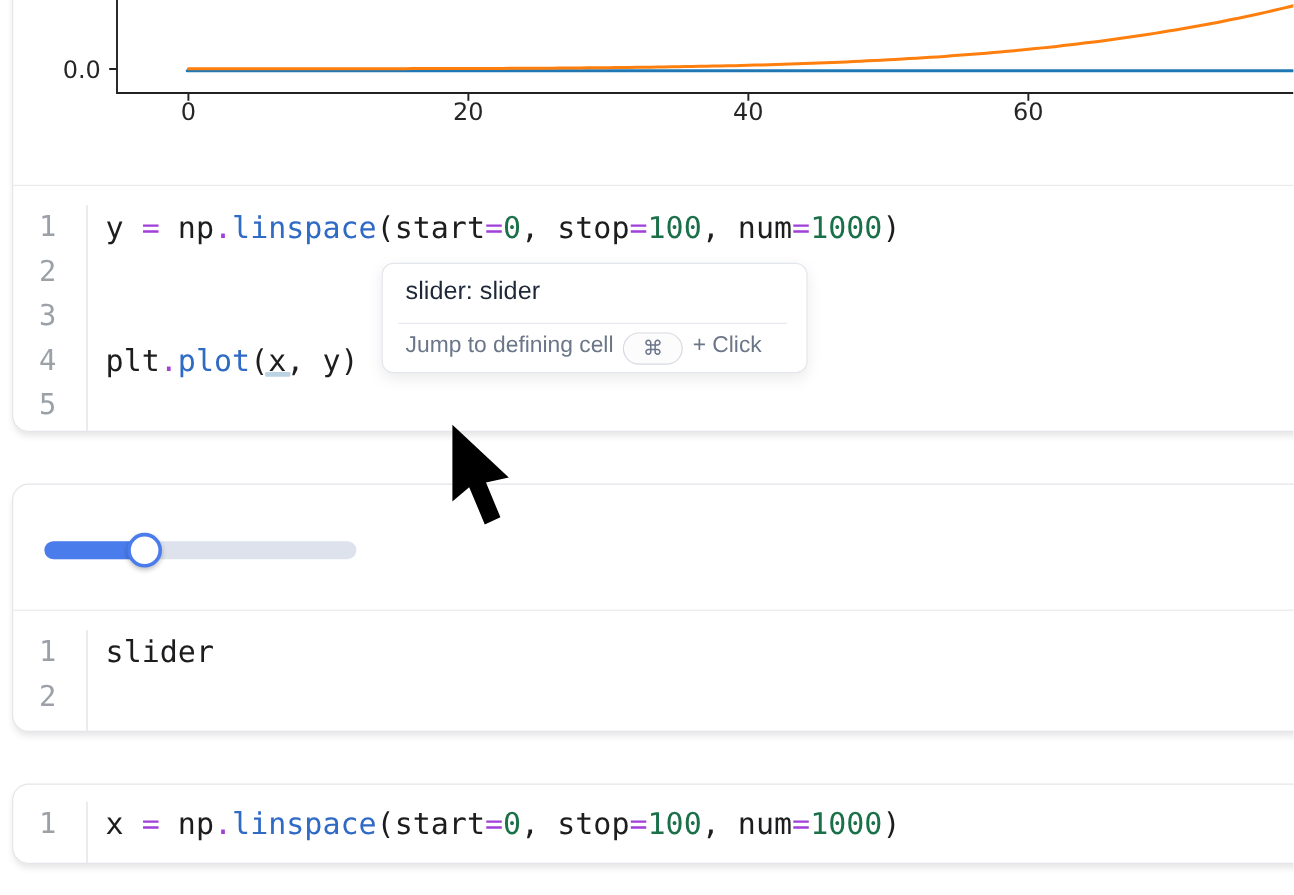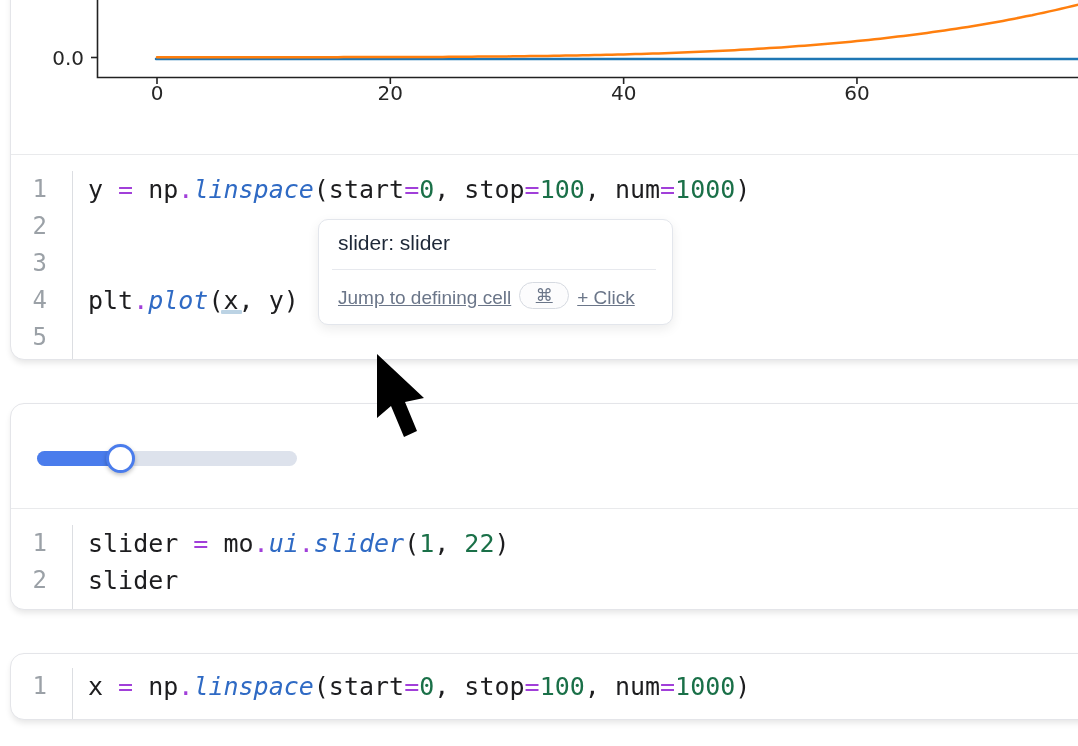--- a/index.html
+++ b/index.html
@@ -15,41 +15,41 @@
   .output-area{position:absolute;left:0;right:0;top:0;}
   .code-area{position:absolute;left:0;right:0;bottom:0;display:flex;align-items:stretch;
     padding-top:16px;}
   .with-sep{border-top:1px solid #e9eaec;}
   .gutter{width:62px;text-align:right;padding-right:25px;border-right:1px solid #dcdee2;
     color:var(--ln);font-family:"DejaVu Sans Mono",monospace;font-size:24px;}
   .gutter .ln{height:37px;line-height:37px;}
   .lines{padding-left:15px;font-family:"DejaVu Sans Mono",monospace;font-size:25px;
     color:var(--txt);}
   .cl{height:37px;line-height:37px;white-space:pre;}
-  .tk-o{color:var(--op);} .tk-f{color:var(--fn);font-style:italic;} .tk-n{color:var(--num);} .tk-v{color:var(--txt);}
+  .tk-o{color:var(--op);} .tk-f{color:var(--fn);} .tk-n{color:var(--num);} .tk-v{color:var(--txt);}
   .un{position:relative;}
   .un::after{content:"";position:absolute;left:-3px;right:-3px;bottom:1px;height:4px;
     background:var(--underline);border-radius:1px;}
   #chart{position:absolute;left:0;top:0;width:1078px;height:112px;z-index:3;}
   
   .slider-wrap{position:absolute;left:0;top:0;right:0;height:104px;}
   .sl-track{position:absolute;left:26px;top:47px;width:260px;height:15px;border-radius:8px;
     background:var(--track);}
   .sl-fill{position:absolute;left:26px;top:47px;height:15px;border-radius:8px;
     background:var(--accent);}
   .sl-thumb{position:absolute;top:40px;width:29px;height:29px;border-radius:50%;
     background:#fff;border:3px solid var(--accent);box-shadow:0 2px 4px rgba(0,0,0,0.25);}
   
-  #tooltip{position:absolute;left:318px;top:219px;width:355px;height:106px;background:#fff;
+  #tooltip{position:absolute;left:318px;top:219px;width:355px;height:92px;background:#fff;
     border:1px solid #e3e6ec;border-radius:10px;box-shadow:0 4px 12px rgba(0,0,0,0.08);
     z-index:5;padding-left:16px;}
   .tt-title{position:absolute;left:19px;top:11px;font-size:21px;color:#1e2838;}
   .tt-divider{position:absolute;left:13px;right:16px;top:49px;border-top:1px solid #e7e9ee;}
-  .tt-row{position:absolute;left:19px;top:57px;height:32px;display:flex;align-items:flex-end;
-    gap:8px;color:#6b7689;font-size:19px;white-space:nowrap;text-decoration:underline;}
+  .tt-row{position:absolute;left:19px;top:57px;height:32px;display:flex;align-items:flex-start;
+    gap:8px;color:#6b7689;font-size:19px;white-space:nowrap;}
   .tt-kbd{display:inline-flex;align-items:center;justify-content:center;min-width:50px;
     height:27px;border:1.5px solid #d6dae1;border-radius:14px;background:#fcfcfd;
     font-size:17px;color:#6b7689;}
   #cursor{position:absolute;left:374px;top:352px;z-index:9;}
 </style>
 </head>
 <body>
 
 <div class="cell" id="cell1" style="top:-40px;height:400px;">
   <div class="output-area" style="height:193px;"></div>
@@ -91,21 +91,20 @@
     <div class="sl-track" id="sl-track"></div>
     <div class="sl-fill" id="sl-fill" style="width: 83.2px;"></div>
     <div class="sl-thumb" id="sl-thumb" style="left: 94.7px;"></div>
   </div>
   <div class="code-area with-sep" style="top:104px;">
     <div class="gutter">
         <div class="ln">1</div>
         <div class="ln">2</div>
       </div>
     <div class="lines">
-        <div class="cl"><span class="tk-v">slider </span><span class="tk-o">=</span><span class="tk-v"> mo</span><span class="tk-o">.</span><span class="tk-f">ui</span><span class="tk-o">.</span><span class="tk-f">slider</span><span class="tk-v">(</span><span class="tk-n">1</span><span class="tk-v">, </span><span class="tk-n">22</span><span class="tk-v">)</span></div>
         <div class="cl"><span class="tk-v">slider</span></div>
       </div>
   </div>
 </div>
 
 <div class="cell" id="cell3" style="top:653px;height:67px;">
   <div class="code-area" style="top:0;padding-top:14px;">
     <div class="gutter">
         <div class="ln">1</div>
       </div>

